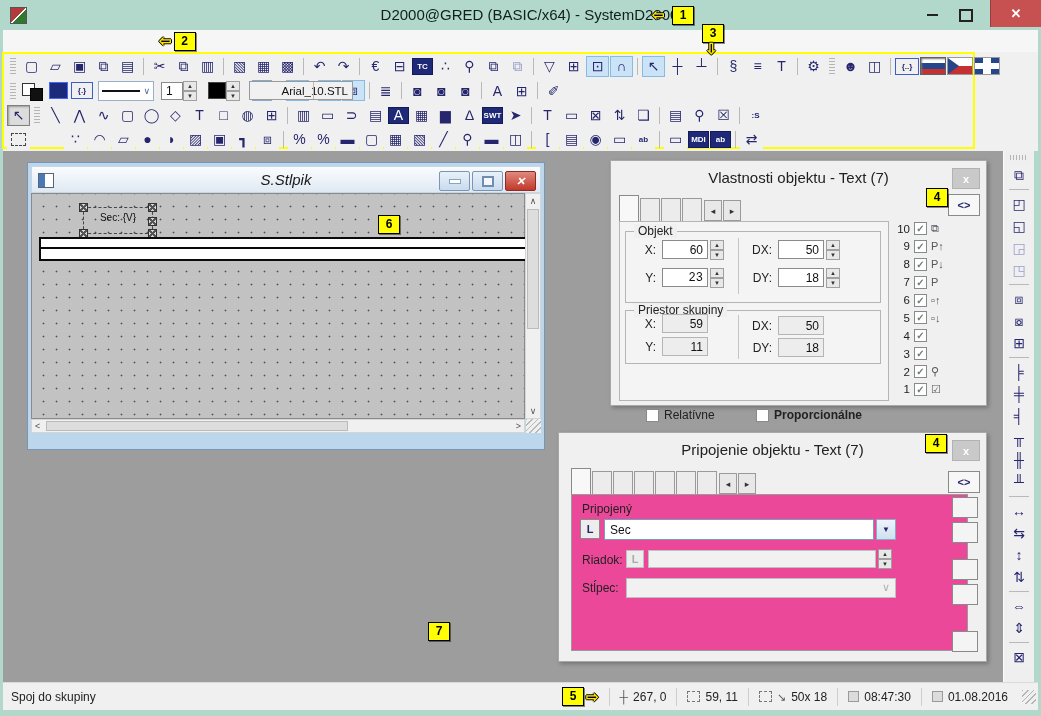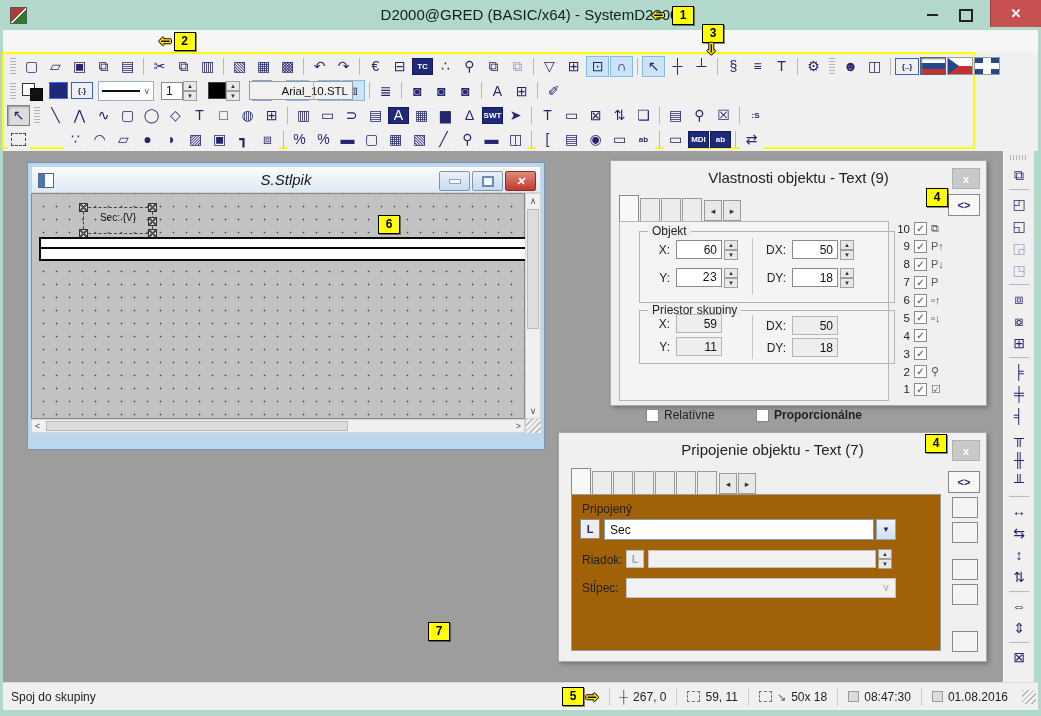--- a/index.html
+++ b/index.html
@@ -114,36 +114,36 @@
   .barobj::after{content:"";position:absolute;left:0;right:0;top:8px;height:2px;background:#0a0a0a;}
   
   .dlg{position:absolute;background:#f0f0f0;border:1px solid #a8a8a8;box-shadow:2px 2px 4px rgba(0,0,0,.25);box-sizing:border-box;}
   .dlg-title{text-align:center;font-size:15px;color:#222;padding-top:8px;height:22px;}
   .dlg-close{position:absolute;right:6px;top:7px;width:26px;height:19px;background:#c9c9c9;border:1px solid #b2b2b2;color:#fff;font-size:11px;font-weight:bold;display:flex;align-items:center;justify-content:center;}
   .expand-btn{position:absolute;right:6px;width:30px;height:20px;border:1px solid #8a8a8a;background:#f7f7f7;color:#26266e;font-weight:bold;font-size:11px;display:flex;align-items:center;justify-content:center;}
   .tabs{position:absolute;display:flex;align-items:flex-end;height:23px;}
   .tab{padding:3px 9px 3px;font-size:12px;color:#1a1a1a;background:#ececec;border:1px solid #9a9a9a;border-bottom:none;margin-right:1px;height:16px;}
   .tab.active{background:#f8f8f8;height:19px;position:relative;z-index:2;border-color:#8a8a8a;}
   .tab-arrow{width:16px;height:19px;border:1px solid #9a9a9a;background:#e8e8e8;color:#333;font-size:9px;display:flex;align-items:center;justify-content:center;margin-left:1px;}
-  .fieldset{position:absolute;border:1px solid #b5b5b5;margin-left:14px;}
+  .fieldset{position:absolute;border:1px solid #b5b5b5;}
   .legend{position:absolute;top:-8px;left:8px;background:#f0f0f0;padding:0 4px;font-size:12px;color:#222;}
   .flabel{position:absolute;font-size:12px;color:#222;text-align:right;width:28px;}
   .fval{position:absolute;width:46px;height:19px;background:#fff;border:1px solid #8a8a8a;font-size:12px;display:flex;align-items:center;justify-content:flex-end;padding-right:4px;box-sizing:border-box;}
   .fval.dis{background:#ededed;border-color:#b5b5b5;}
   .fspin{position:absolute;}
   .vdiv{position:absolute;width:1px;background:#c5c5c5;}
   .cb{width:13px;height:13px;background:#fff;border:1px solid #8a8a8a;display:inline-flex;align-items:center;justify-content:center;box-sizing:border-box;flex:0 0 auto;}
   .cb.checked::after{content:"✓";font-size:10px;color:#6b7f6b;font-weight:bold;}
   .cbrow{position:absolute;display:flex;align-items:center;gap:5px;font-size:12px;color:#222;margin-top:36px;}
   .layers{position:absolute;display:flex;flex-direction:column;justify-content:space-between;}
   .lrow{display:flex;align-items:center;height:15px;gap:4px;}
   .lnum{width:15px;text-align:right;font-size:11.5px;color:#222;}
   .licon{font-size:11px;color:#55585e;min-width:22px;}
   
-  .cpanel{position:absolute;background:#a16207;border:1px solid #9a9a9a;}
+  .cpanel{position:absolute;background:#ec4899;border:1px solid #9a9a9a;padding-left:27px;}
   .clabel{position:absolute;font-size:12px;color:#222;}
   .lbtn{position:absolute;width:20px;height:20px;border:1px solid #8a8a8a;background:#ededed;color:#26266e;font-size:11px;font-weight:bold;display:flex;align-items:center;justify-content:center;box-sizing:border-box;}
   .lbtn.dis{color:#aaa;border-color:#c0c0c0;}
   .cinput{position:absolute;background:#fff;border:1px solid #7a7a7a;font-size:12px;display:flex;align-items:center;padding-left:5px;box-sizing:border-box;}
   .cinput.dis{background:#f1f1f1;border-color:#c0c0c0;}
   .dropbtn{position:absolute;width:20px;height:21px;border:1px solid #8aa8c8;background:linear-gradient(#eef3fa,#d0e0f0);color:#26266e;font-size:8px;display:flex;align-items:center;justify-content:center;box-sizing:border-box;}
   .cselect{position:absolute;background:#f1f1f1;border:1px solid #c0c0c0;box-sizing:border-box;}
   .cselect::after{content:"∨";position:absolute;right:5px;top:2px;color:#b0b0b0;font-size:11px;}
   .sidecol{position:absolute;display:flex;flex-direction:column;align-items:center;}
   .sbtn{width:26px;height:21px;border:1px solid #8a8a8a;background:#f4f4f4;color:#26266e;font-weight:bold;font-size:12px;display:flex;align-items:center;justify-content:center;box-sizing:border-box;}
@@ -593,21 +593,21 @@
       <div class="hscroll">
         <span class="sb-arrow" style="left:3px;top:0;">&lt;</span>
         <span class="sb-thumbh"></span>
         <span class="sb-arrow" style="right:3px;top:0;">&gt;</span>
       </div>
       <div class="sb-corner"></div>
     </div>
   </div>
 
   <div class="dlg" style="left:610px;top:160px;width:377px;height:246px;">
-    <div class="dlg-title">Vlastnosti objektu - Text (9)</div>
+    <div class="dlg-title">Vlastnosti objektu - Text (7)</div>
     <span class="dlg-close">x</span>
     <div class="ann" style="right:38px;top:27px;left:auto;">4</div>
     <span class="expand-btn" style="top:33px;">&lt;&gt;</span>
     <div class="tabs" style="left:8px;top:37px;">
       <span class="repeat">
         <span class="tab active"></span><span class="tab"></span><span class="tab"></span><span class="tab"></span>
       </span>
       <span class="tab-arrow">◂</span>
       <span class="tab-arrow">▸</span>
     </div>

